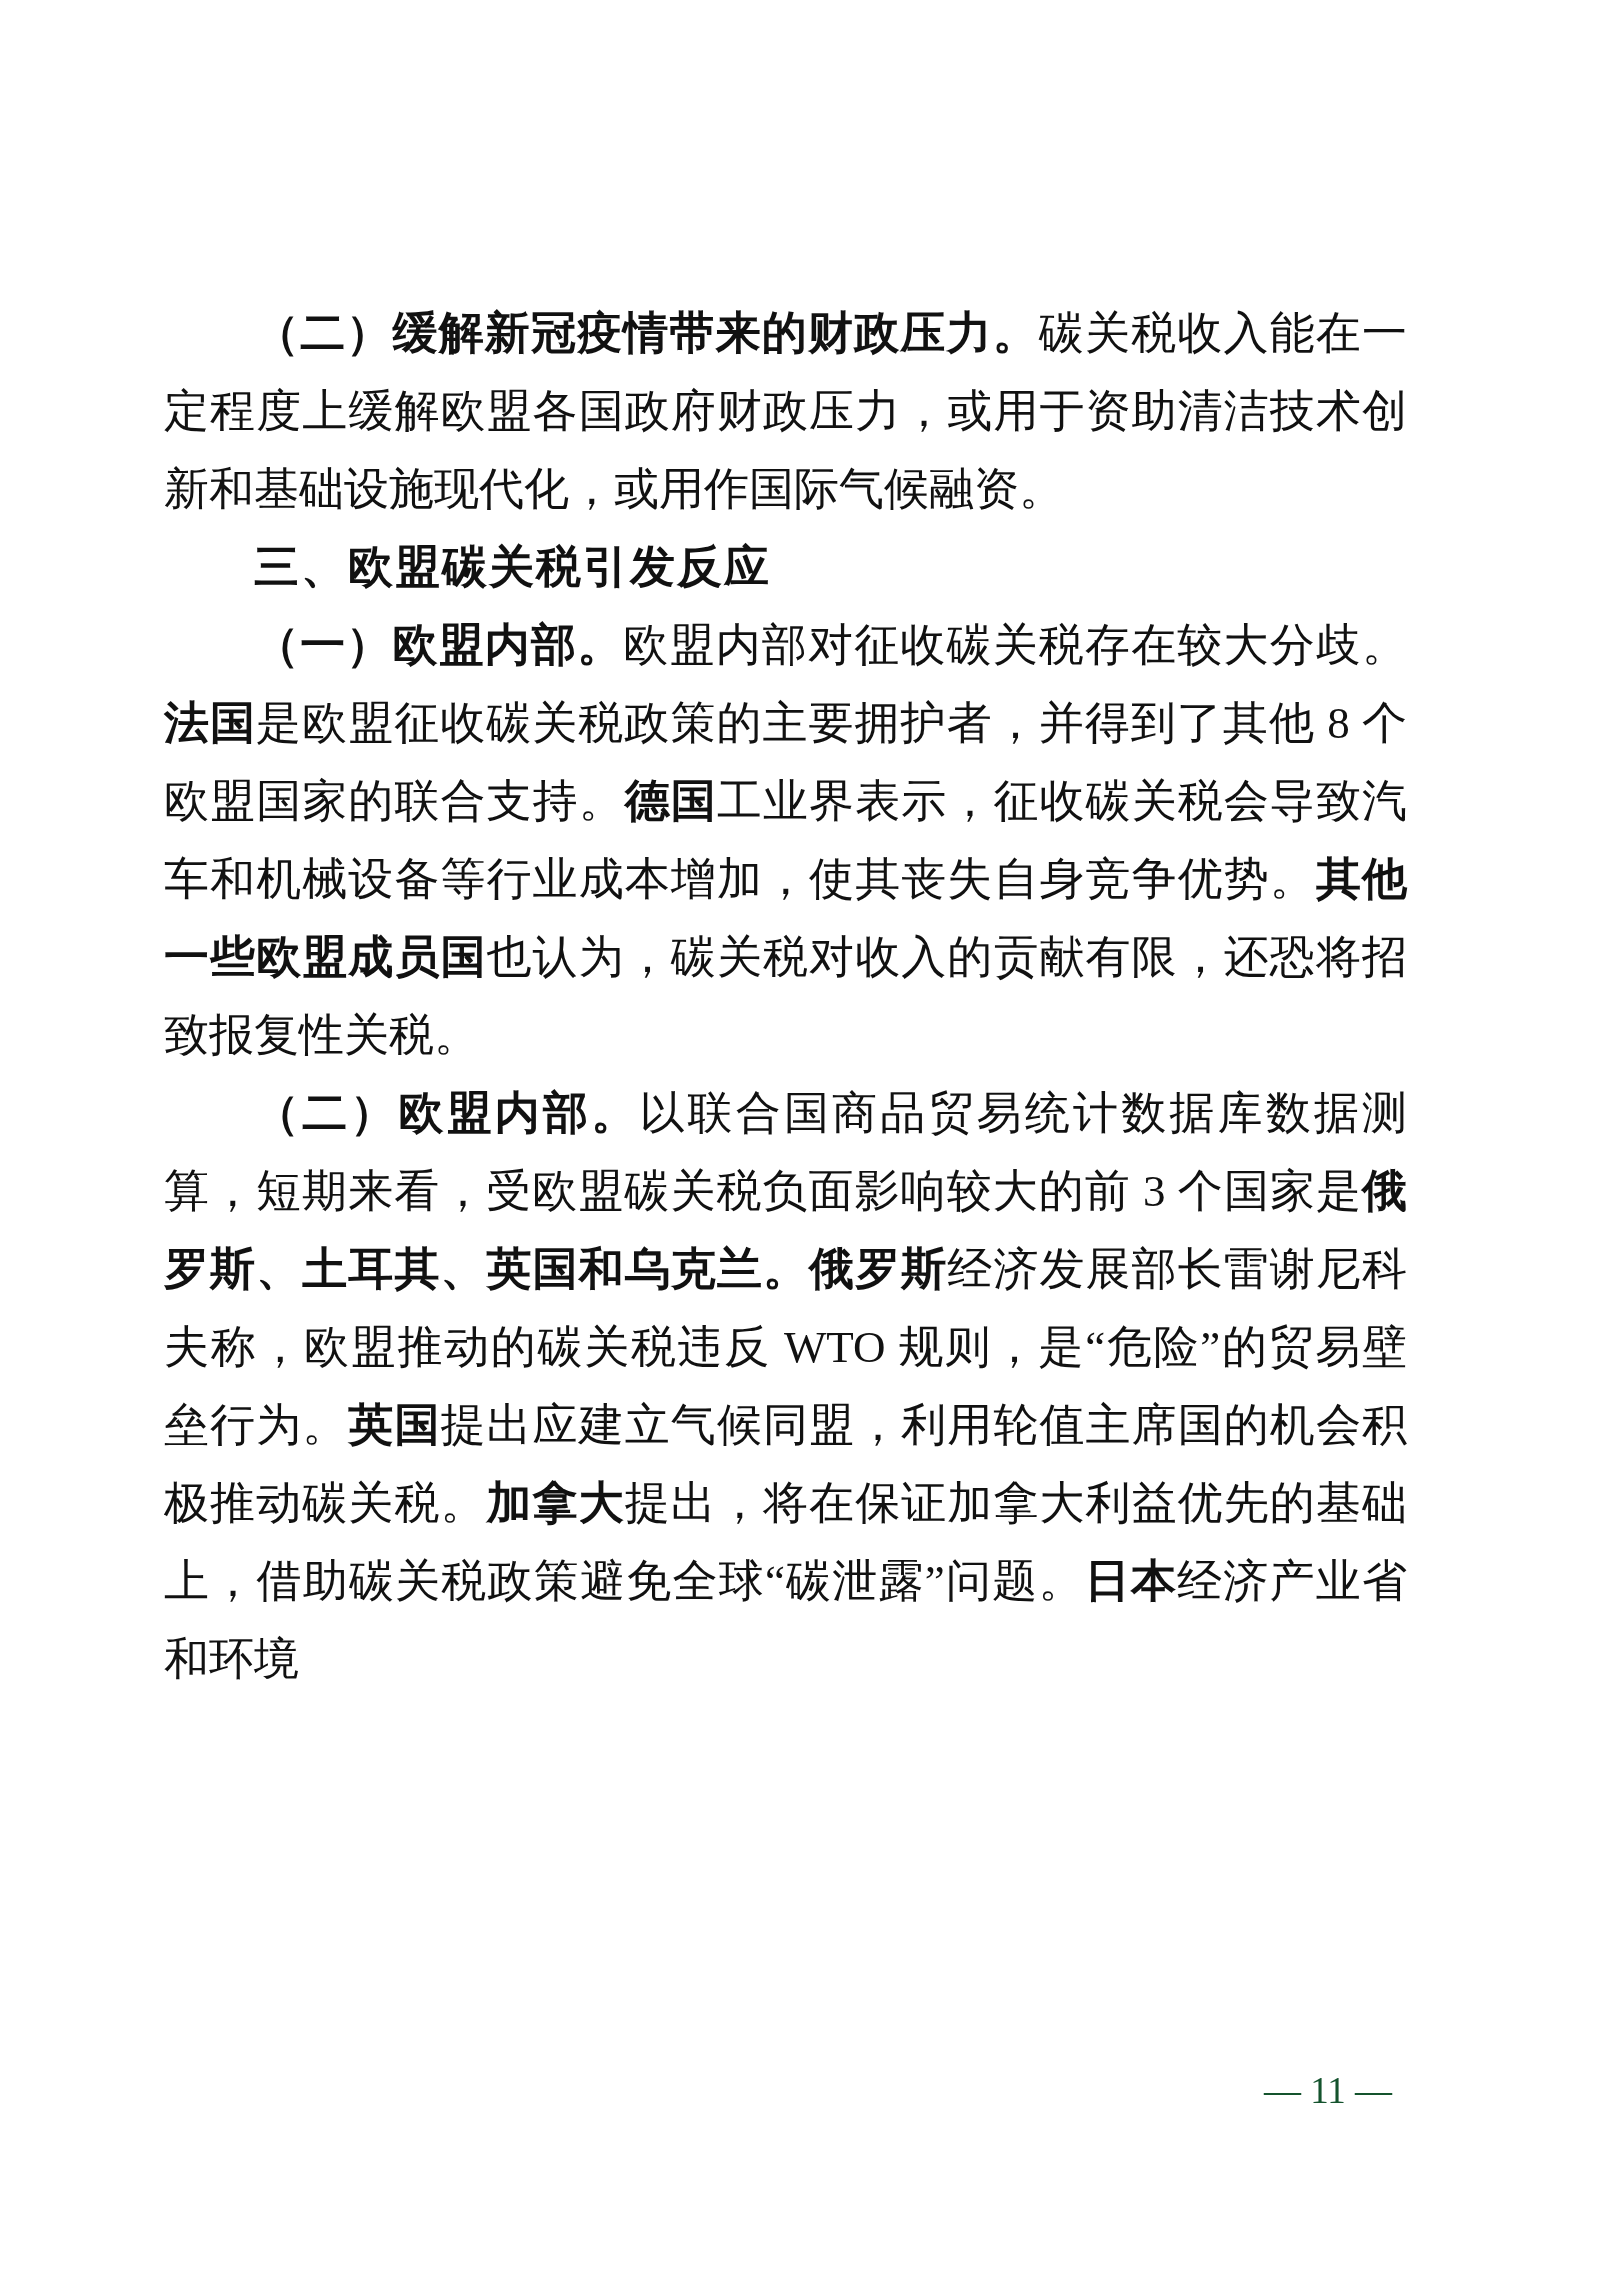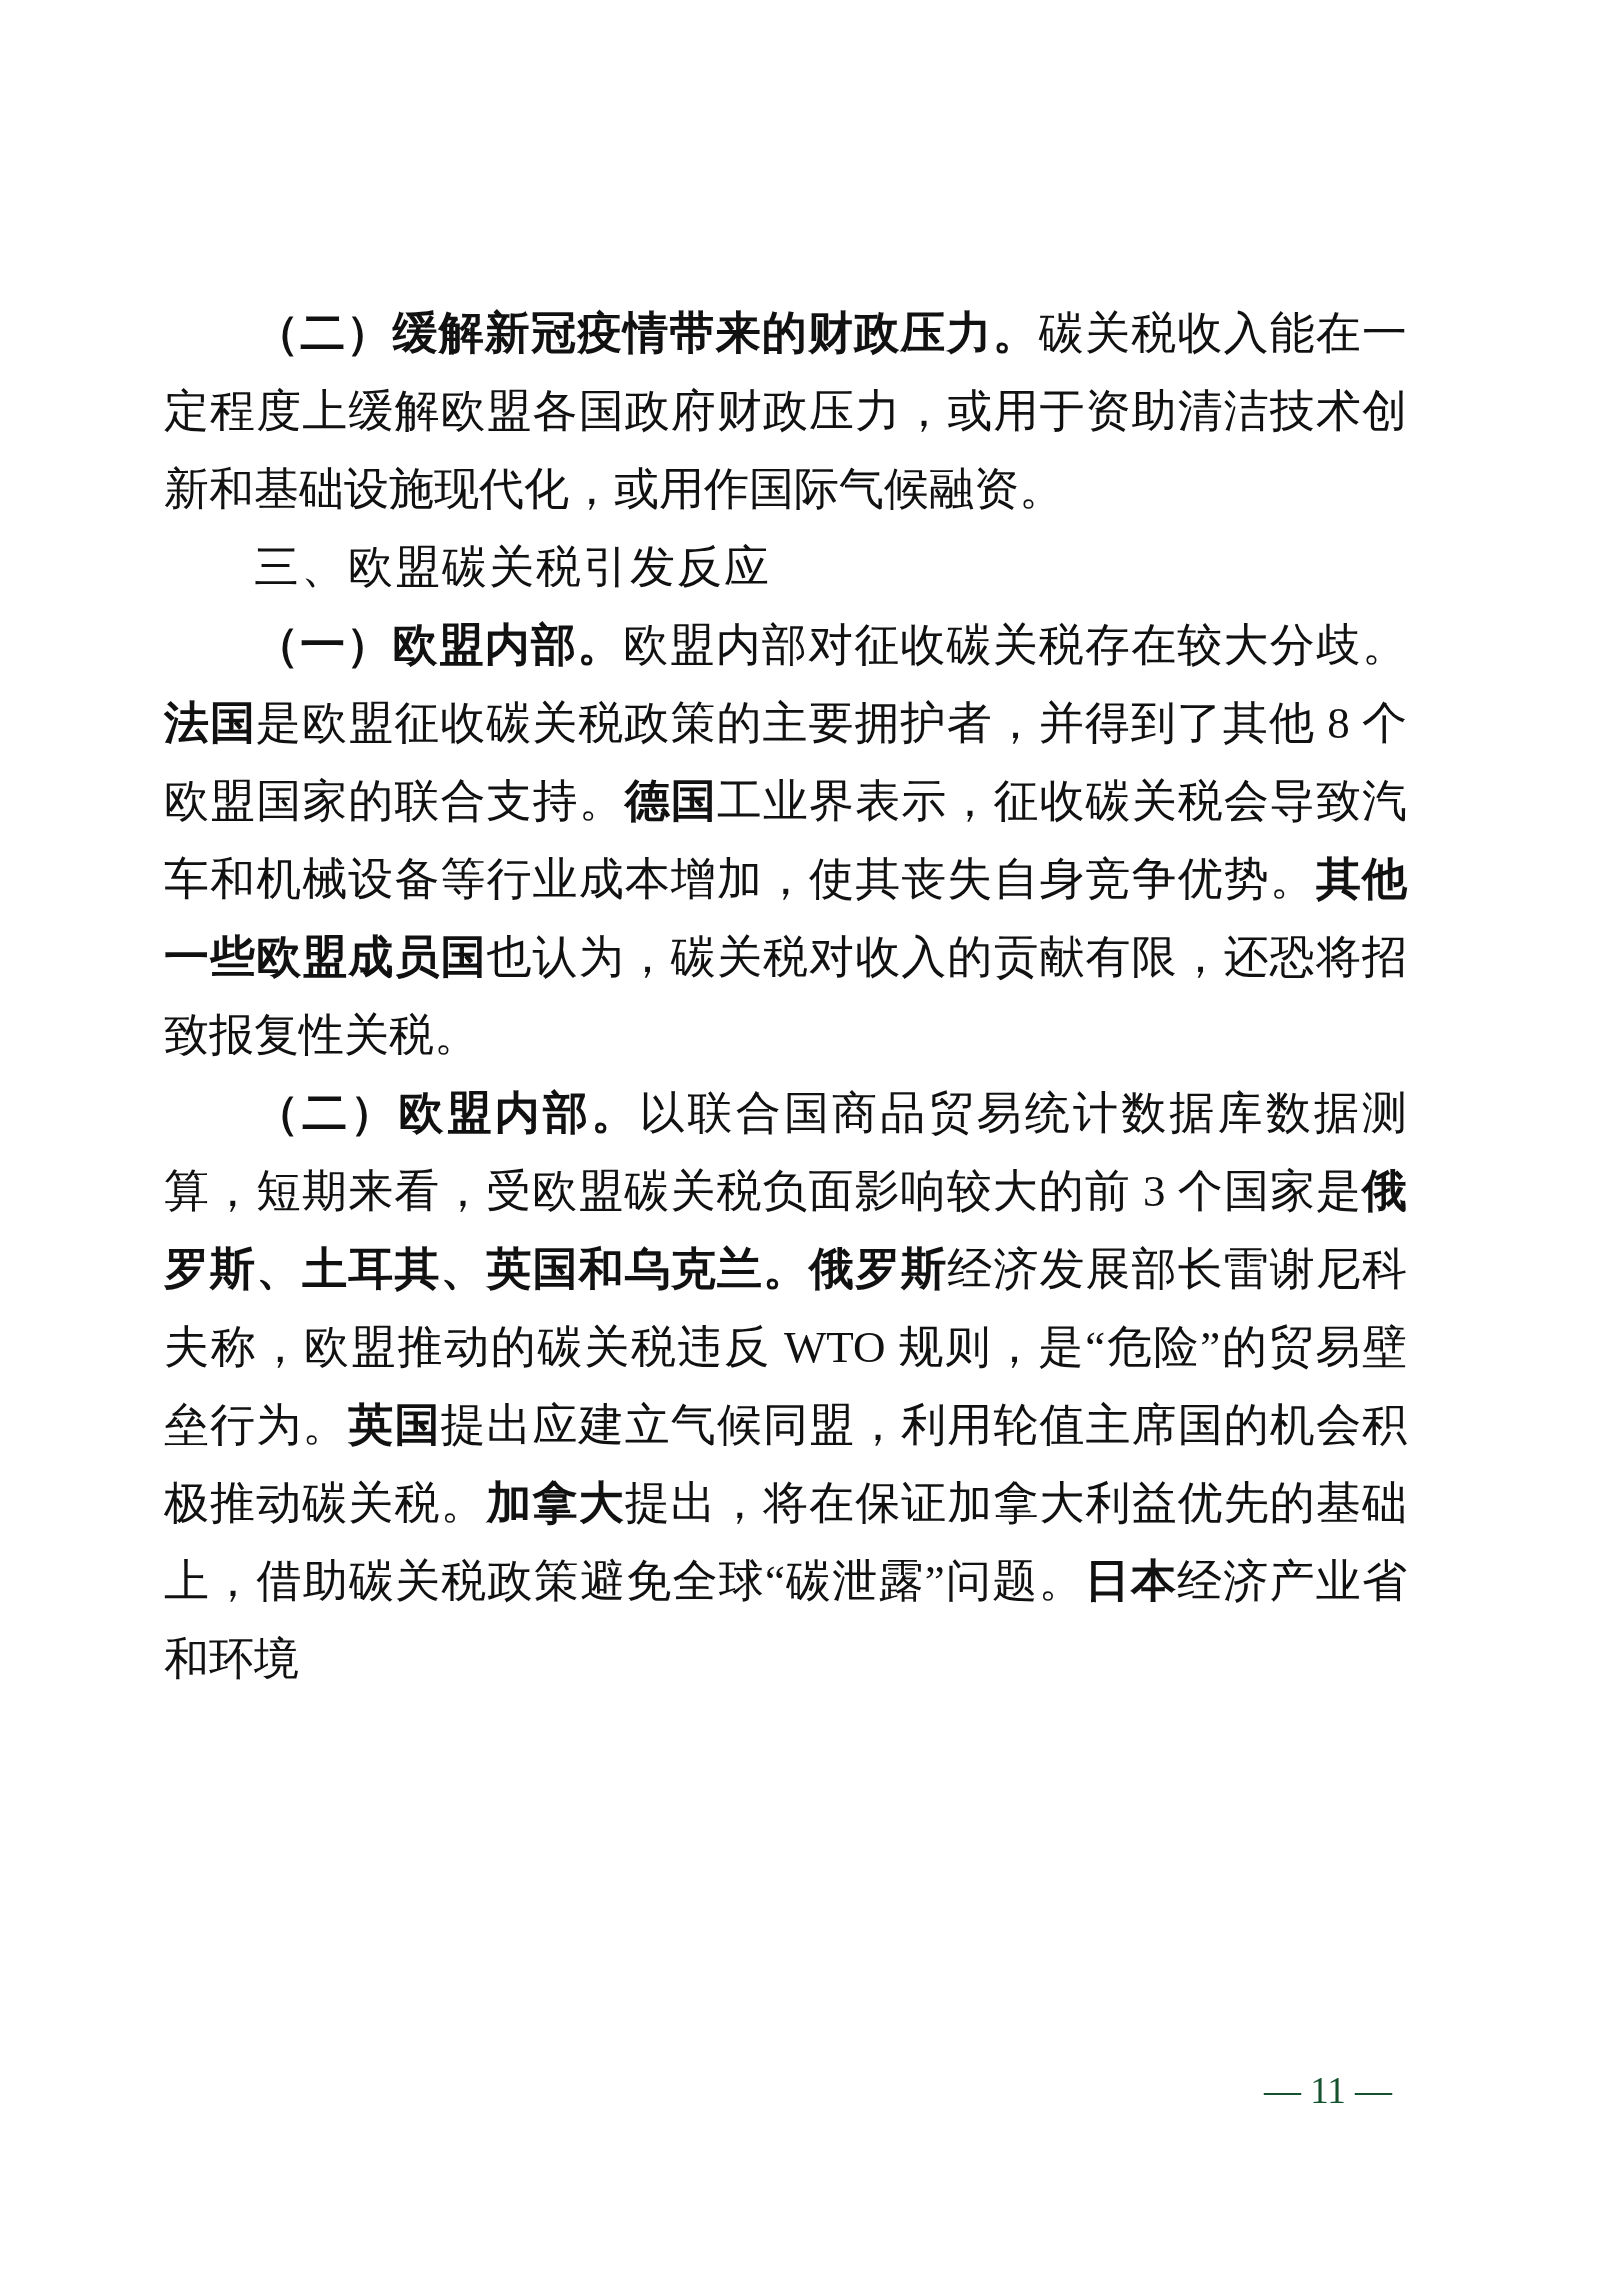--- a/index.html
+++ b/index.html
@@ -24,21 +24,21 @@
     line-height: 78px;
     text-align: justify;
     text-indent: 2em;
     word-break: break-all;
   }
   h2.section-heading {
     margin: 0;
     font-size: 45px;
     line-height: 78px;
     text-indent: 2em;
-    font-weight: normal;
+    font-weight: bold;
     font-family: "Liberation Sans", "DejaVu Sans", sans-serif;
     letter-spacing: 2px;
   }
   
   .kai { font-style: normal; font-weight: bold; }
   
   .b { font-weight: bold; }
   .page-footer {
     position: absolute;
     top: 2068px;

